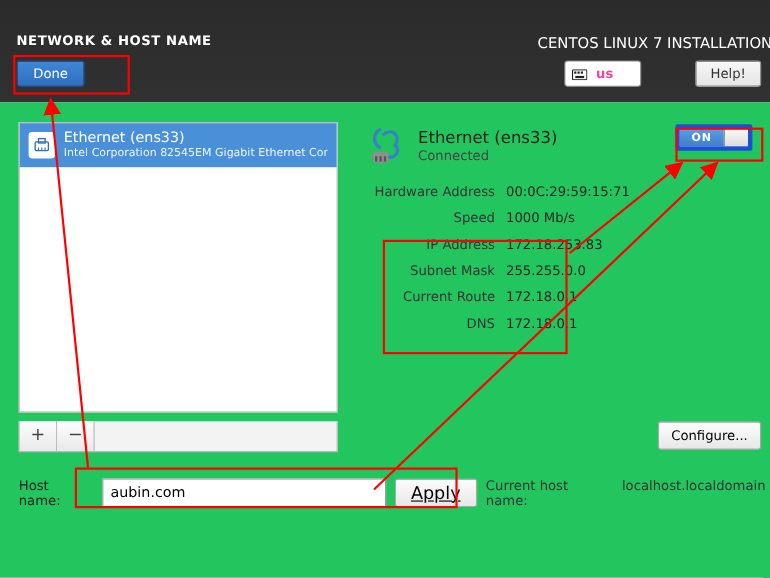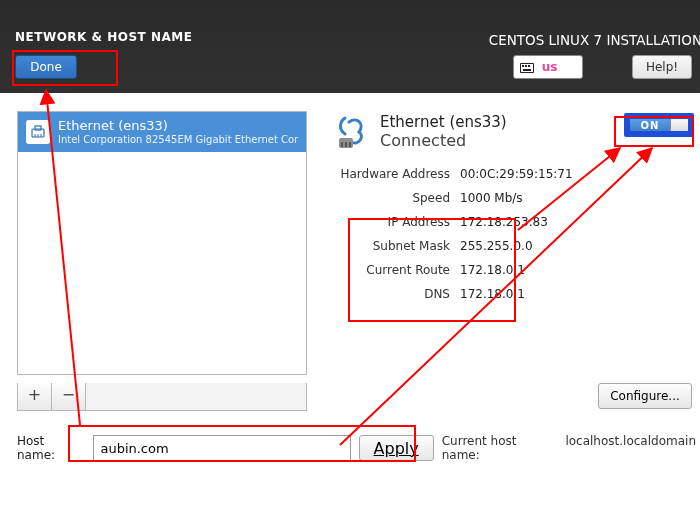--- a/index.html
+++ b/index.html
@@ -40,21 +40,21 @@
   .help-btn {
     position: absolute; right: 8px; top: 55px;
     width: 60px; height: 24px; background: linear-gradient(#f7f7f7,#e5e5e5);
     border: 1px solid #999; border-radius: 3px; color: #333;
     font-size: 12px; text-align: center; line-height: 22px; cursor: pointer;
   }
 
   
   .main {
     position: absolute; left: 0; right: 0; top: 93px; bottom: 0;
-    background: #ffffff;
+    background: #22c55e;
   }
 
   
   .iface-list {
     position: absolute; left: 17px; top: 18px; width: 290px; height: 264px;
     background: #fff; border: 1px solid #b7b7b7;
   }
   .iface-row {
     display: flex; align-items: center; gap: 8px;
     padding: 6px 8px; background: #4a90d9; color: #fff;
@@ -81,25 +81,25 @@
   
   .rside {
     position: absolute; left: 330px; right: 6px; top: 18px;
   }
   .eth-head { display:flex; align-items:center; gap:8px; }
   .eth-icon {
     width: 42px; height: 42px; display:flex;align-items:center;justify-content:center;
   }
   .eth-head .titles { line-height: 1.2; }
   .eth-head .t1 { font-size: 15px; color:#222; }
-  .eth-head .t2 { font-size: 16px; color:#444; }
+  .eth-head .t2 { font-size: 12px; color:#444; }
 
   .toggle {
-    position: absolute; right: 0; top: 2px;
-    width: 70px; height: 24px; border: 6px solid #1d4ed8; border-radius: 2px;
+    position: absolute; right: 10px; top: 2px;
+    width: 70px; height: 24px; border: 4px solid #1d4ed8; border-radius: 2px;
     display:flex; cursor:pointer; overflow:hidden;
     background:#fff;
   }
   .toggle .on {
     width: 40px; height: 100%; background: linear-gradient(#5a9ee6,#3f7fc8);
     color:#fff; font-size:10px; font-weight:700; display:flex;align-items:center;justify-content:center;
     letter-spacing:1px;
   }
   .toggle .knob {
     flex:1; background:linear-gradient(#fafafa,#dcdcdc); border-left:1px solid #8a8a8a;

